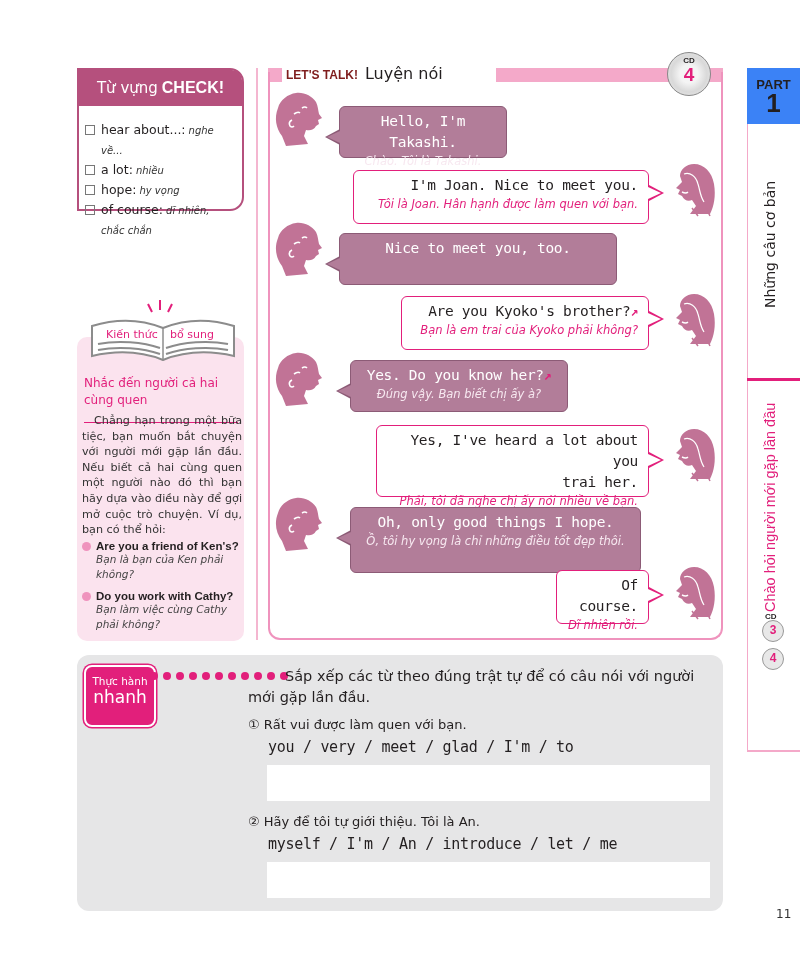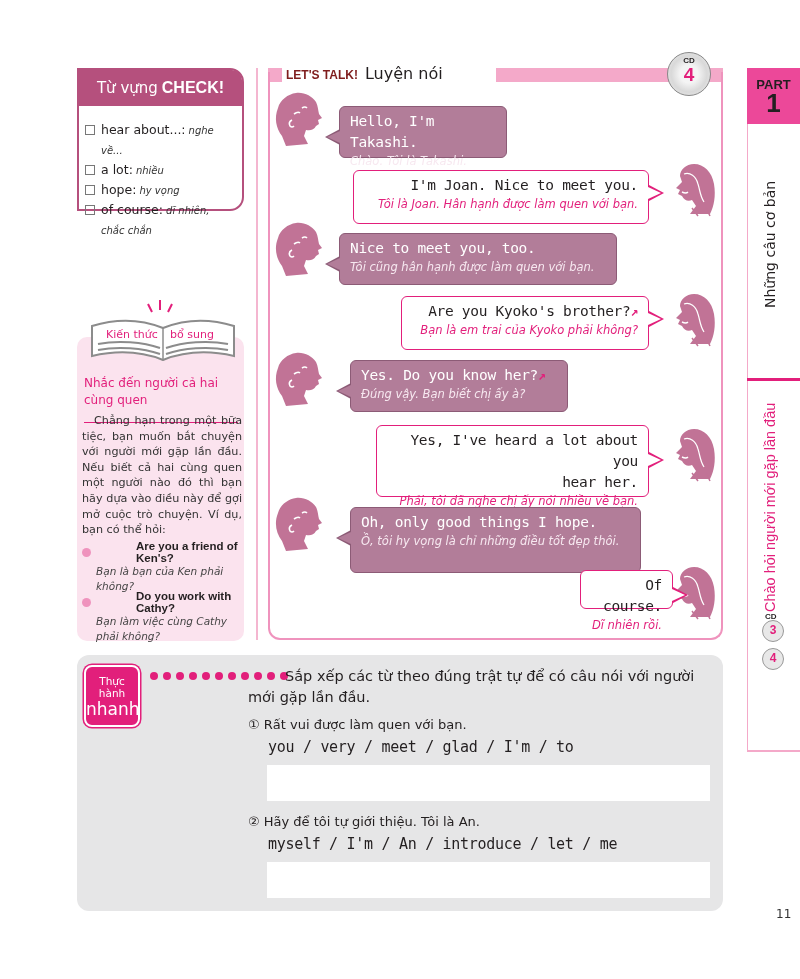--- a/index.html
+++ b/index.html
@@ -13,68 +13,68 @@
   .vocab li { font-size: 12.5px; line-height: 19px; display: flex; align-items: flex-start; }
   .vocab .cb { width: 10px; height: 10px; border: 1px solid #777; margin: 5px 6px 0 0; flex-shrink: 0; }
   .vocab .vi { font-style: italic; font-size: 10px; margin-left: 3px; color: #333; }
 
   
   .know { position: absolute; left: 77px; top: 337px; width: 167px; height: 304px; background: #fbe3ee; border-radius: 10px; }
   .book { position: absolute; left: 88px; top: 296px; width: 150px; height: 80px; }
   .know-title { position: absolute; left: 84px; top: 375px; width: 154px; color: #e21f7b; font-size: 12px; line-height: 17px; border-bottom: 1.5px solid #e21f7b; padding-bottom: 13px; }
   .know-body { position: absolute; left: 82px; top: 413px; width: 160px; font-size: 11.2px; line-height: 15.6px; text-align: justify; color: #333; text-indent: 12px; }
   .know-ex { position: absolute; left: 82px; width: 162px; }
-  .know-ex .en { font-family: "Liberation Sans", sans-serif; font-weight: bold; font-size: 11.5px; display: flex; align-items: center; gap: 40px; }
+  .know-ex .en { font-family: "Liberation Sans", sans-serif; font-weight: bold; font-size: 11.5px; display: flex; align-items: center; }
   .know-ex .dot { width: 9px; height: 9px; border-radius: 50%; background: #ef93bd; margin-right: 5px; flex-shrink: 0; }
   .know-ex .vi { font-style: italic; font-size: 10.5px; line-height: 15px; padding-left: 14px; color: #444; }
 
   .vline { position: absolute; left: 256px; top: 68px; width: 1.5px; height: 572px; background: #f4b6d0; }
 
   
   .talk { position: absolute; left: 268px; top: 72px; width: 455px; height: 568px; border: 2px solid #ef93bd; border-radius: 0 0 12px 12px; border-top: none; }
   .talk-bar { position: absolute; left: 268px; top: 68px; width: 455px; height: 14px; background: #f4a9c9; }
   .talk-bar-mask { position: absolute; left: 282px; top: 62px; width: 214px; height: 24px; background: #fff; }
   .talk-title { position: absolute; left: 286px; top: 64px; font-size: 17px; display: flex; align-items: baseline; }
   .talk-title .lt { color: #7f1d1d; font-weight: bold; font-family: "Liberation Sans", sans-serif; font-size: 12px; margin-right: 7px; }
   .talk-title .lv { color: #231f20; font-size: 16px; }
   .cd-big { position: absolute; left: 667px; top: 52px; width: 44px; height: 44px; border-radius: 50%; background: radial-gradient(circle, #f4f4f4 0 30%, #d9d9d9 60%, #eeeeee 100%); border: 1.5px solid #888; text-align: center; }
   .cd-big .cd { font-size: 8px; font-weight: bold; display: block; margin-top: 3px; font-family: "Liberation Sans", sans-serif; }
   .cd-big .num { font-size: 19px; font-weight: bold; color: #e21f7b; font-family: "Liberation Sans", sans-serif; line-height: 20px; }
 
   .bubble { position: absolute; border-radius: 6px; padding: 4px 10px; }
-  .bubble.left { background: #b27d99; border: 1.5px solid #8c5b76; color: #fff; }
+  .bubble.left { background: #b27d99; border: 1.5px solid #8c5b76; color: #fff; text-align: center; }
   .bubble.right { background: #fff; border: 1.5px solid #e21f7b; color: #231f20; text-align: right; }
   .bubble .en { font-family: "DejaVu Sans Mono", monospace; font-size: 14.5px; line-height: 21px; letter-spacing: -0.3px; }
   .bubble .vi { font-style: italic; font-size: 11.5px; line-height: 17px; }
   .bubble.left .vi { color: #f7e8f0; }
   .bubble.right .vi { color: #e21f7b; }
   .tail-l { position: absolute; left: -15px; width: 0; height: 0; border-top: 8px solid transparent; border-bottom: 8px solid transparent; border-right: 15px solid #8c5b76; }
   .tail-l::after { content: ""; position: absolute; left: 2px; top: -6px; border-top: 6px solid transparent; border-bottom: 6px solid transparent; border-right: 13px solid #b27d99; }
   .tail-r { position: absolute; right: -16px; width: 0; height: 0; border-top: 8px solid transparent; border-bottom: 8px solid transparent; border-left: 15px solid #e21f7b; }
   .tail-r::after { content: ""; position: absolute; left: -16px; top: -6px; border-top: 6px solid transparent; border-bottom: 6px solid transparent; border-left: 13px solid #fff; }
   .rise { color: #e21f7b; font-weight: bold; font-size: 13px; }
 
   .avatar { position: absolute; width: 52px; height: 58px; }
 
   
   .side { position: absolute; left: 747px; top: 68px; width: 53px; height: 682px; border-left: 1.5px solid #f4a9c9; }
-  .part { position: absolute; left: 747px; top: 68px; width: 53px; height: 56px; background: #ec4899; text-align: center; }
+  .part { position: absolute; left: 747px; top: 68px; width: 53px; height: 56px; background: #3b82f6; text-align: center; }
   .part .p { font-family: "Liberation Sans", sans-serif; font-weight: bold; font-size: 13px; display: block; margin-top: 9px; color: #231f20; }
   .part .n { font-family: "Liberation Sans", sans-serif; font-weight: bold; font-size: 26px; line-height: 22px; color: #231f20; }
   .side-sep { position: absolute; left: 747px; top: 378px; width: 53px; height: 3px; background: #e21f7b; }
   .side-bottom { position: absolute; left: 747px; top: 750px; width: 53px; height: 1.5px; background: #f4a9c9; }
   .vtext { position: absolute; transform-origin: left top; transform: rotate(-90deg); white-space: nowrap; }
   .vt1 { left: 762px; top: 308px; font-size: 14px; color: #231f20; }
   .vt2 { left: 762px; top: 612px; font-size: 14.5px; color: #e21f7b; font-family: "Liberation Sans", sans-serif; }
   .cd-small { position: absolute; width: 22px; height: 22px; border-radius: 50%; background: #e8e8e8; border: 1.5px solid #999; text-align: center; font-family: "Liberation Sans", sans-serif; font-weight: bold; font-size: 12px; line-height: 19px; color: #e21f7b; }
   .cd-lbl { position: absolute; left: 765px; top: 612px; font-size: 8px; font-weight: bold; font-family: "Liberation Sans", sans-serif; }
 
   
   .practice { position: absolute; left: 77px; top: 655px; width: 646px; height: 256px; background: #e6e6e7; border-radius: 12px; }
-  .prac-badge { position: absolute; left: 84px; top: 665px; width: 56px; height: 62px; background: #e21f7b; border-radius: 8px; color: #fff; text-align: center; border: 2px solid #fff; box-shadow: 0 0 0 1.5px #e21f7b; }
+  .prac-badge { position: absolute; left: 84px; top: 665px; width: 72px; height: 62px; background: #e21f7b; border-radius: 8px; color: #fff; text-align: center; border: 2px solid #fff; box-shadow: 0 0 0 1.5px #e21f7b; }
   .prac-badge .a { font-size: 10.5px; display: block; margin-top: 8px; }
   .prac-badge .b { font-size: 17px; display: block; line-height: 20px; }
   .dots { position: absolute; left: 150px; top: 672px; display: flex; gap: 5px; }
   .dots span { width: 8px; height: 8px; border-radius: 50%; background: #e21f7b; display: block; }
   .prac-instr { position: absolute; left: 248px; top: 666px; width: 460px; font-size: 14.5px; line-height: 21px; text-indent: 37px; }
   .q-prompt { position: absolute; left: 248px; font-size: 13px; }
   .q-words { position: absolute; left: 268px; font-family: "DejaVu Sans Mono", monospace; font-size: 15px; letter-spacing: -0.3px; }
   .answer { position: absolute; left: 267px; width: 443px; height: 36px; background: #fff; border: none; }
 
   .pageno { position: absolute; left: 748px; top: 907px; font-size: 12px; color: #333; margin-left: 28px; }
@@ -195,44 +195,43 @@
   <div class="vi">Chào. Tôi là Takashi.</div>
 </div>
 <div class="bubble right" style="left:353px;top:170px;width:296px;height:54px">
   <span class="tail-r" style="top:14px"></span>
   <div class="en">I'm Joan. Nice to meet you.</div>
   <div class="vi">Tôi là Joan. Hân hạnh được làm quen với bạn.</div>
 </div>
 <div class="bubble left" style="left:339px;top:233px;width:278px;height:52px">
   <span class="tail-l" style="top:22px"></span>
   <div class="en">Nice to meet you, too.</div>
-  <div class="vi">Tôi cũng hân hạnh được làm quen với bạn.</div>
 </div>
 <div class="bubble right" style="left:401px;top:296px;width:248px;height:54px">
   <span class="tail-r" style="top:14px"></span>
   <div class="en"><span>Are you Kyoko's brother?</span><span class="rise">↗</span></div>
   <div class="vi">Bạn là em trai của Kyoko phải không?</div>
 </div>
 <div class="bubble left" style="left:350px;top:360px;width:218px;height:52px">
   <span class="tail-l" style="top:22px"></span>
   <div class="en"><span>Yes. Do you know her?</span><span class="rise">↗</span></div>
   <div class="vi">Đúng vậy. Bạn biết chị ấy à?</div>
 </div>
 <div class="bubble right" style="left:376px;top:425px;width:273px;height:72px">
   <span class="tail-r" style="top:26px"></span>
   <div class="en">Yes, I've heard a lot about you</div>
-  <div class="en">hear her.</div>
+  <div class="en">trai her.</div>
   <div class="vi">Phải, tôi đã nghe chị ấy nói nhiều về bạn.</div>
 </div>
 <div class="bubble left" style="left:350px;top:507px;width:291px;height:66px">
   <span class="tail-l" style="top:22px"></span>
   <div class="en">Oh, only good things I hope.</div>
   <div class="vi">Ồ, tôi hy vọng là chỉ những điều tốt đẹp thôi.</div>
 </div>
-<div class="bubble right" style="left:580px;top:570px;width:93px;height:39px">
+<div class="bubble right" style="left:556px;top:570px;width:93px;height:54px">
   <span class="tail-r" style="top:16px"></span>
   <div class="en">Of course.</div>
   <div class="vi">Dĩ nhiên rồi.</div>
 </div>
 
 <div class="side"></div>
 <div class="part">
   <span class="p">PART</span>
   <span class="n">1</span>
 </div>

